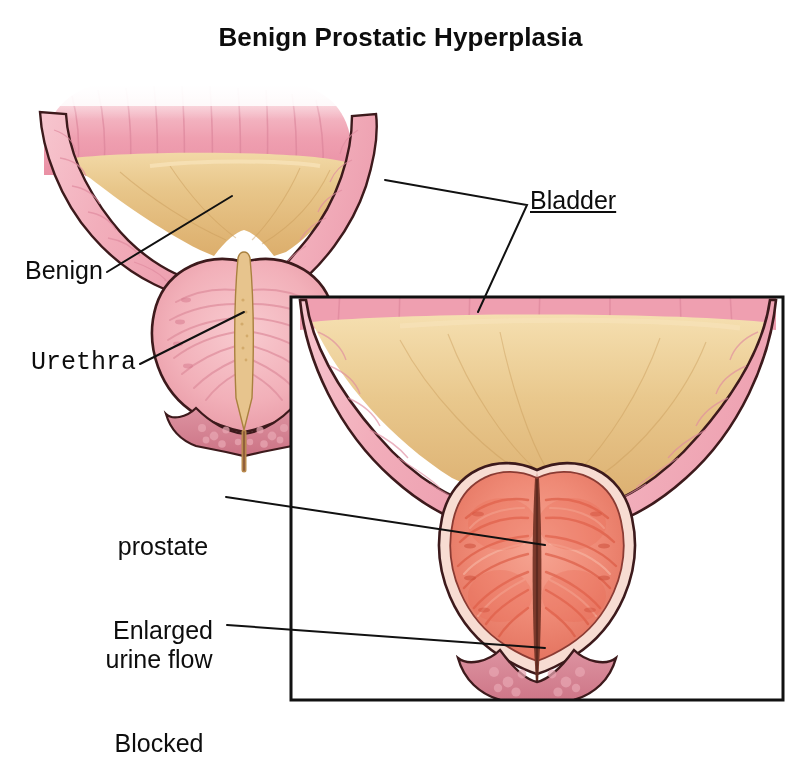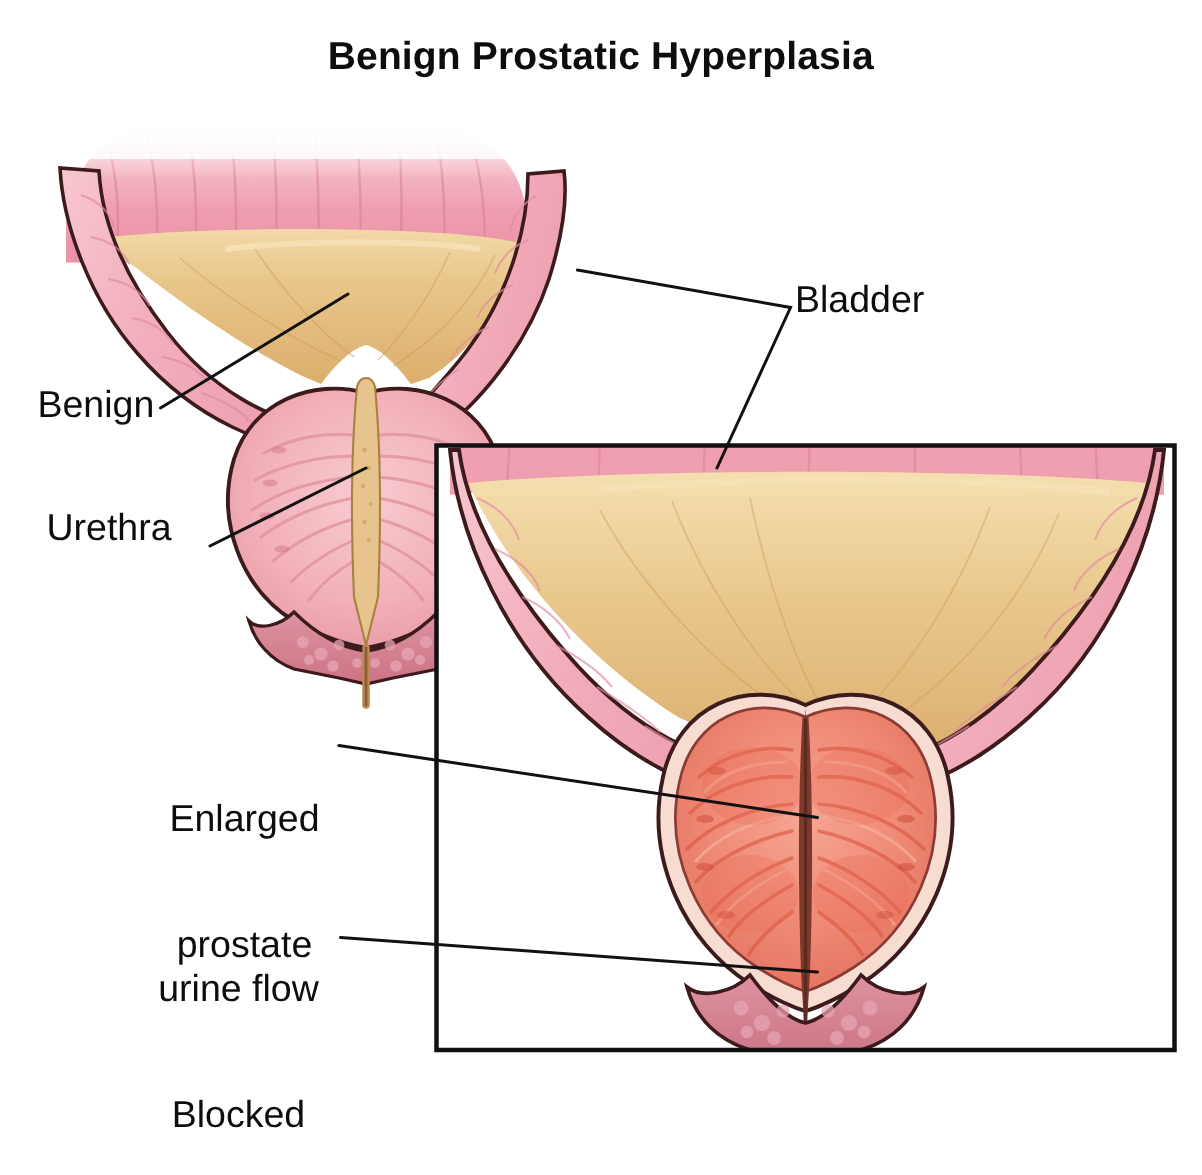--- a/index.html
+++ b/index.html
@@ -322,29 +322,29 @@
 
     <g stroke="#111111" stroke-width="2" fill="none" stroke-linecap="round">
       <path d="M385 180 L527 205 L478 312"></path>
       <path d="M107 272 L232 196"></path>
       <path d="M140 364 L244 312"></path>
       <path d="M226 497 L545 545"></path>
       <path d="M227 625 L545 648"></path>
     </g>
   </svg>
 
-  <div class="lbl" style="left:530px;top:186px;">Bladder</div>
+  <div class="lbl" style="left:530px;top:186px;text-decoration:underline;">Bladder</div>
 
   <div class="lbl" style="left:25px;top:256px;">Benign</div>
 
-  <div class="lbl" style="left:31px;top:338px;">Urethra</div>
+  <div class="lbl" style="left:31px;top:349px;font-family:Liberation Mono, monospace;">Urethra</div>
 
   <div class="lbl ctr" style="left:98px;top:476px;width:130px;">
+    <div>prostate</div>
     <div>Enlarged</div>
-    <div>prostate</div>
   </div>
 
   <div class="lbl ctr" style="left:88px;top:589px;width:142px;">
     <div>urine flow</div>
     <div>Blocked</div>
   </div>
 
 </div>
 
 </body></html>

